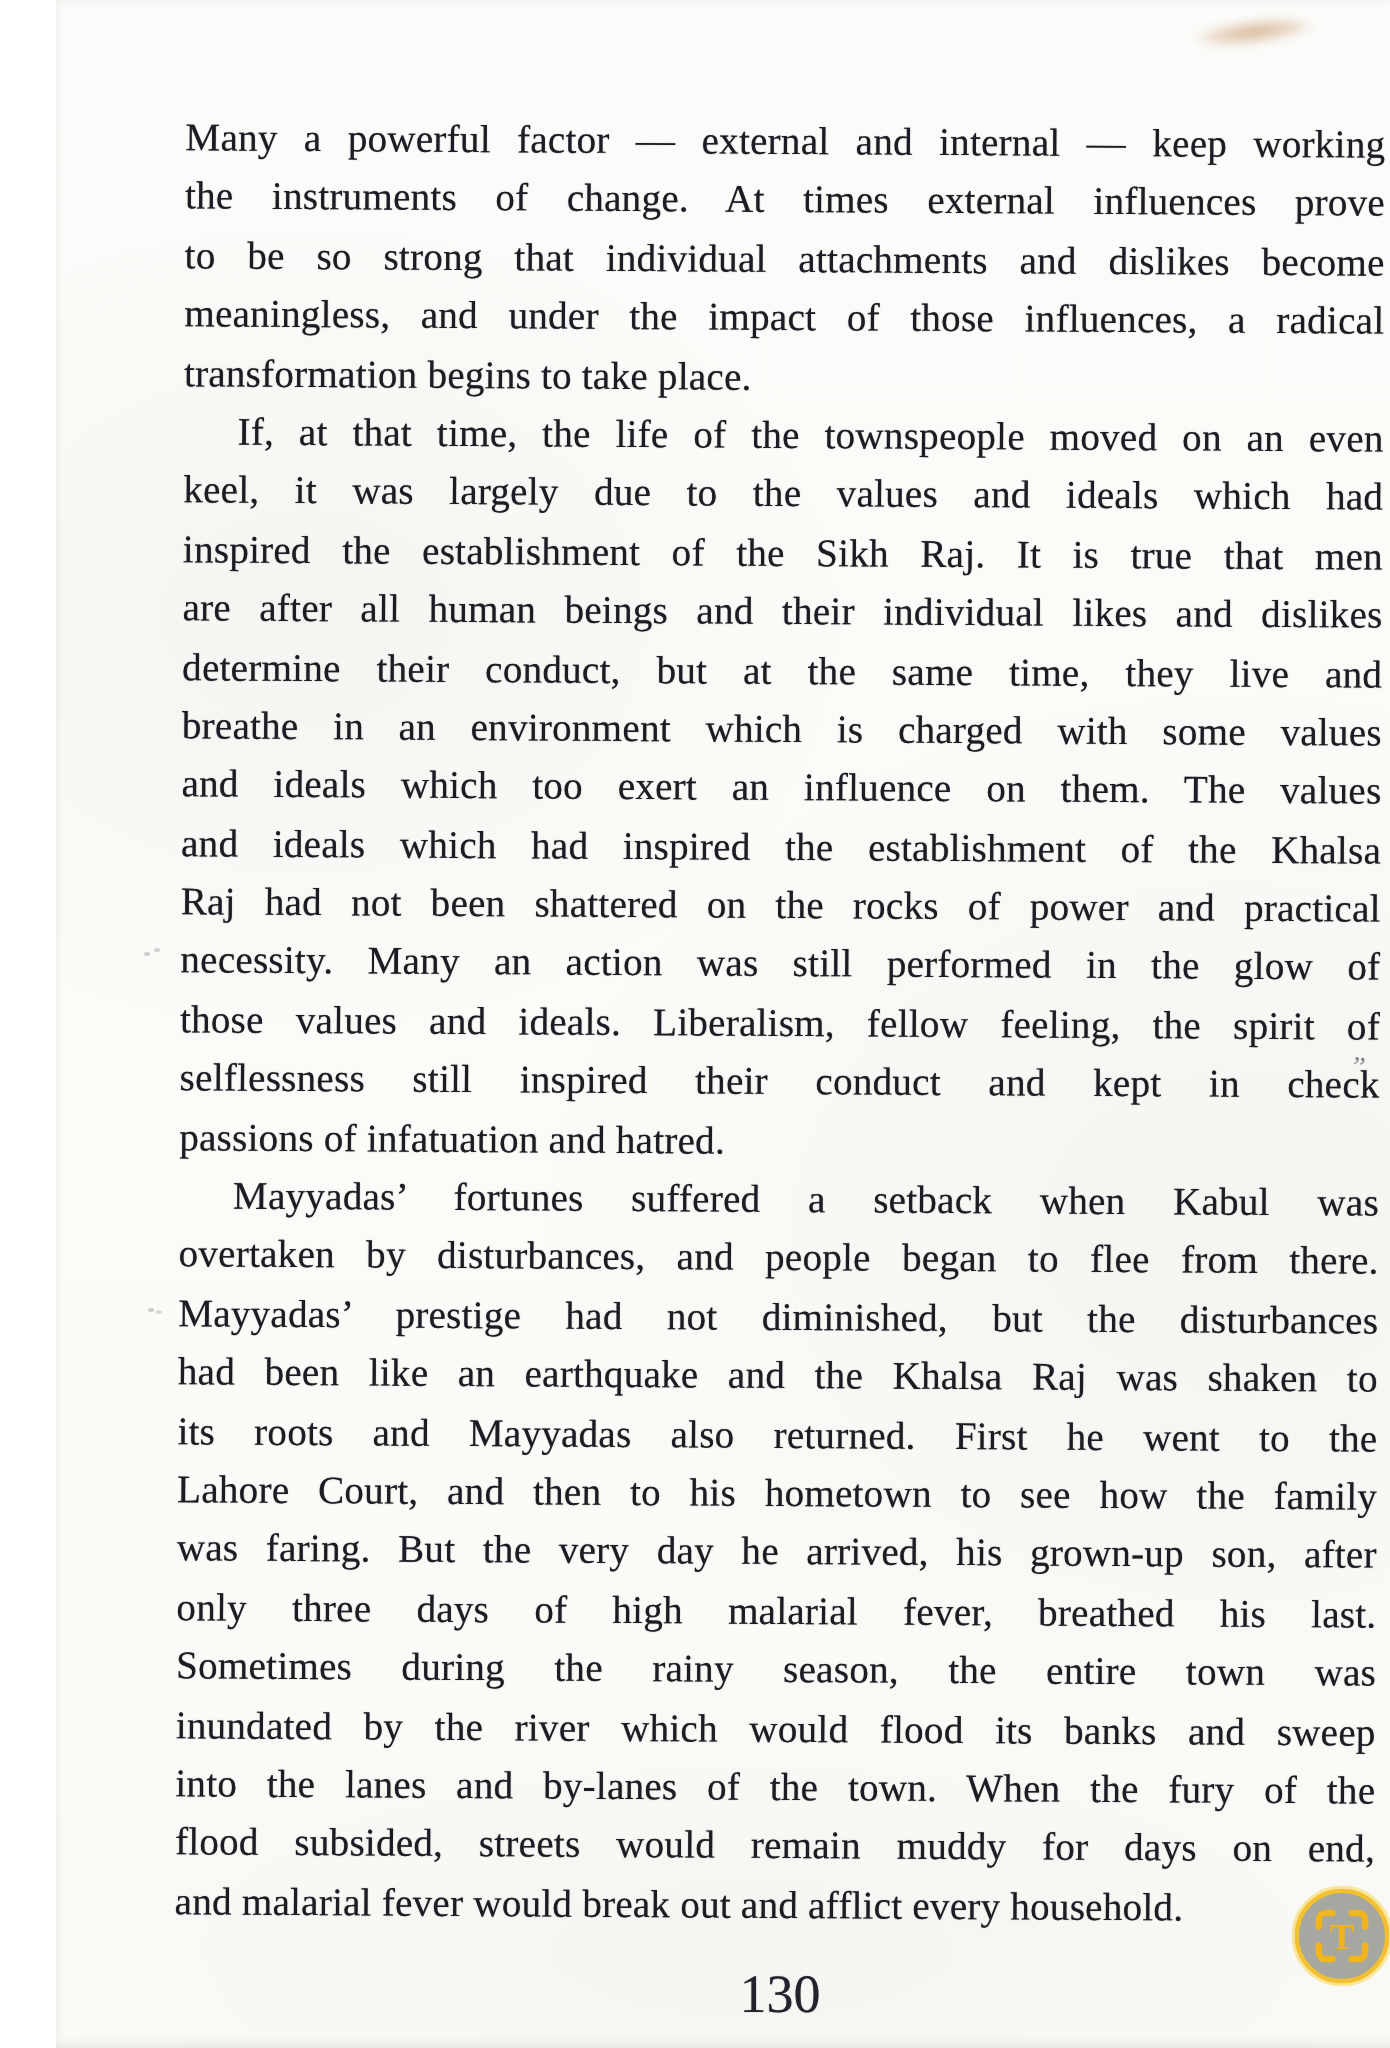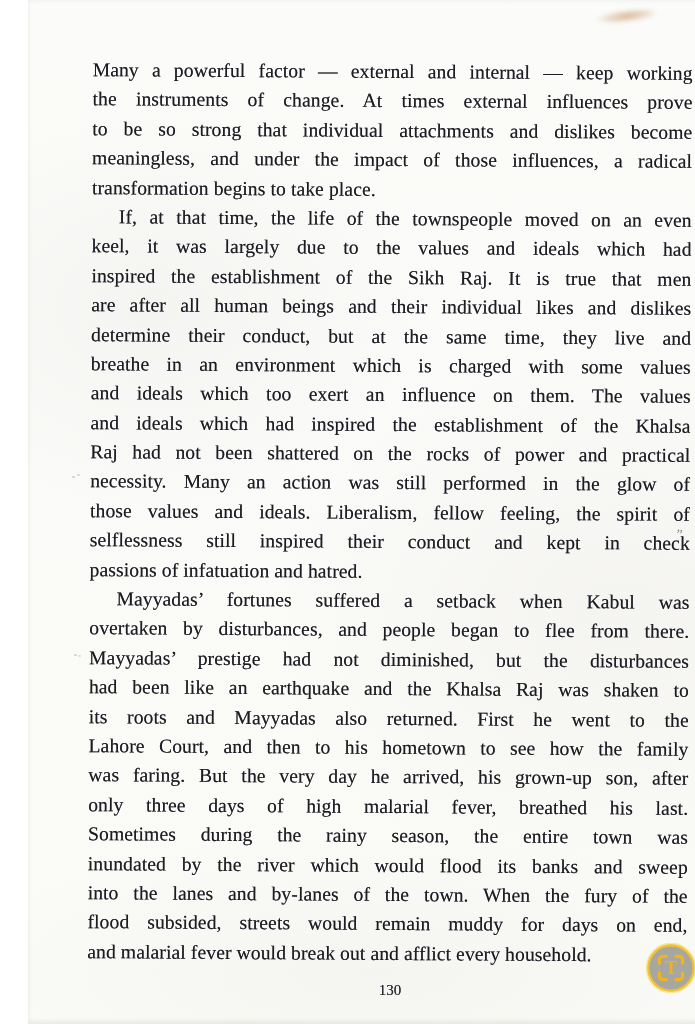--- a/index.html
+++ b/index.html
@@ -40,21 +40,21 @@
     overflow: hidden;
     white-space: nowrap;
   }
   .line.last { text-align-last: left; white-space: normal; }
   .line.first-indent { text-indent: 27px; }
   
   .page-number {
     position: absolute;
     left: 62px; width: 600px; top: 982px;
     text-align: center;
-    font-size: 15px;
+    font-size: 27px;
     color: #232330;
     text-shadow: 0 0 0.5px rgba(25,25,35,0.6);
   }
   
   .smudge {
     position: absolute;
     left: 560px; top: 8px; width: 78px; height: 16px;
     background: radial-gradient(ellipse 50% 50% at 50% 50%, rgba(206,160,120,0.75), rgba(214,178,144,0.4) 55%, rgba(220,190,160,0) 80%);
     border-radius: 50%;
     filter: blur(2px);

